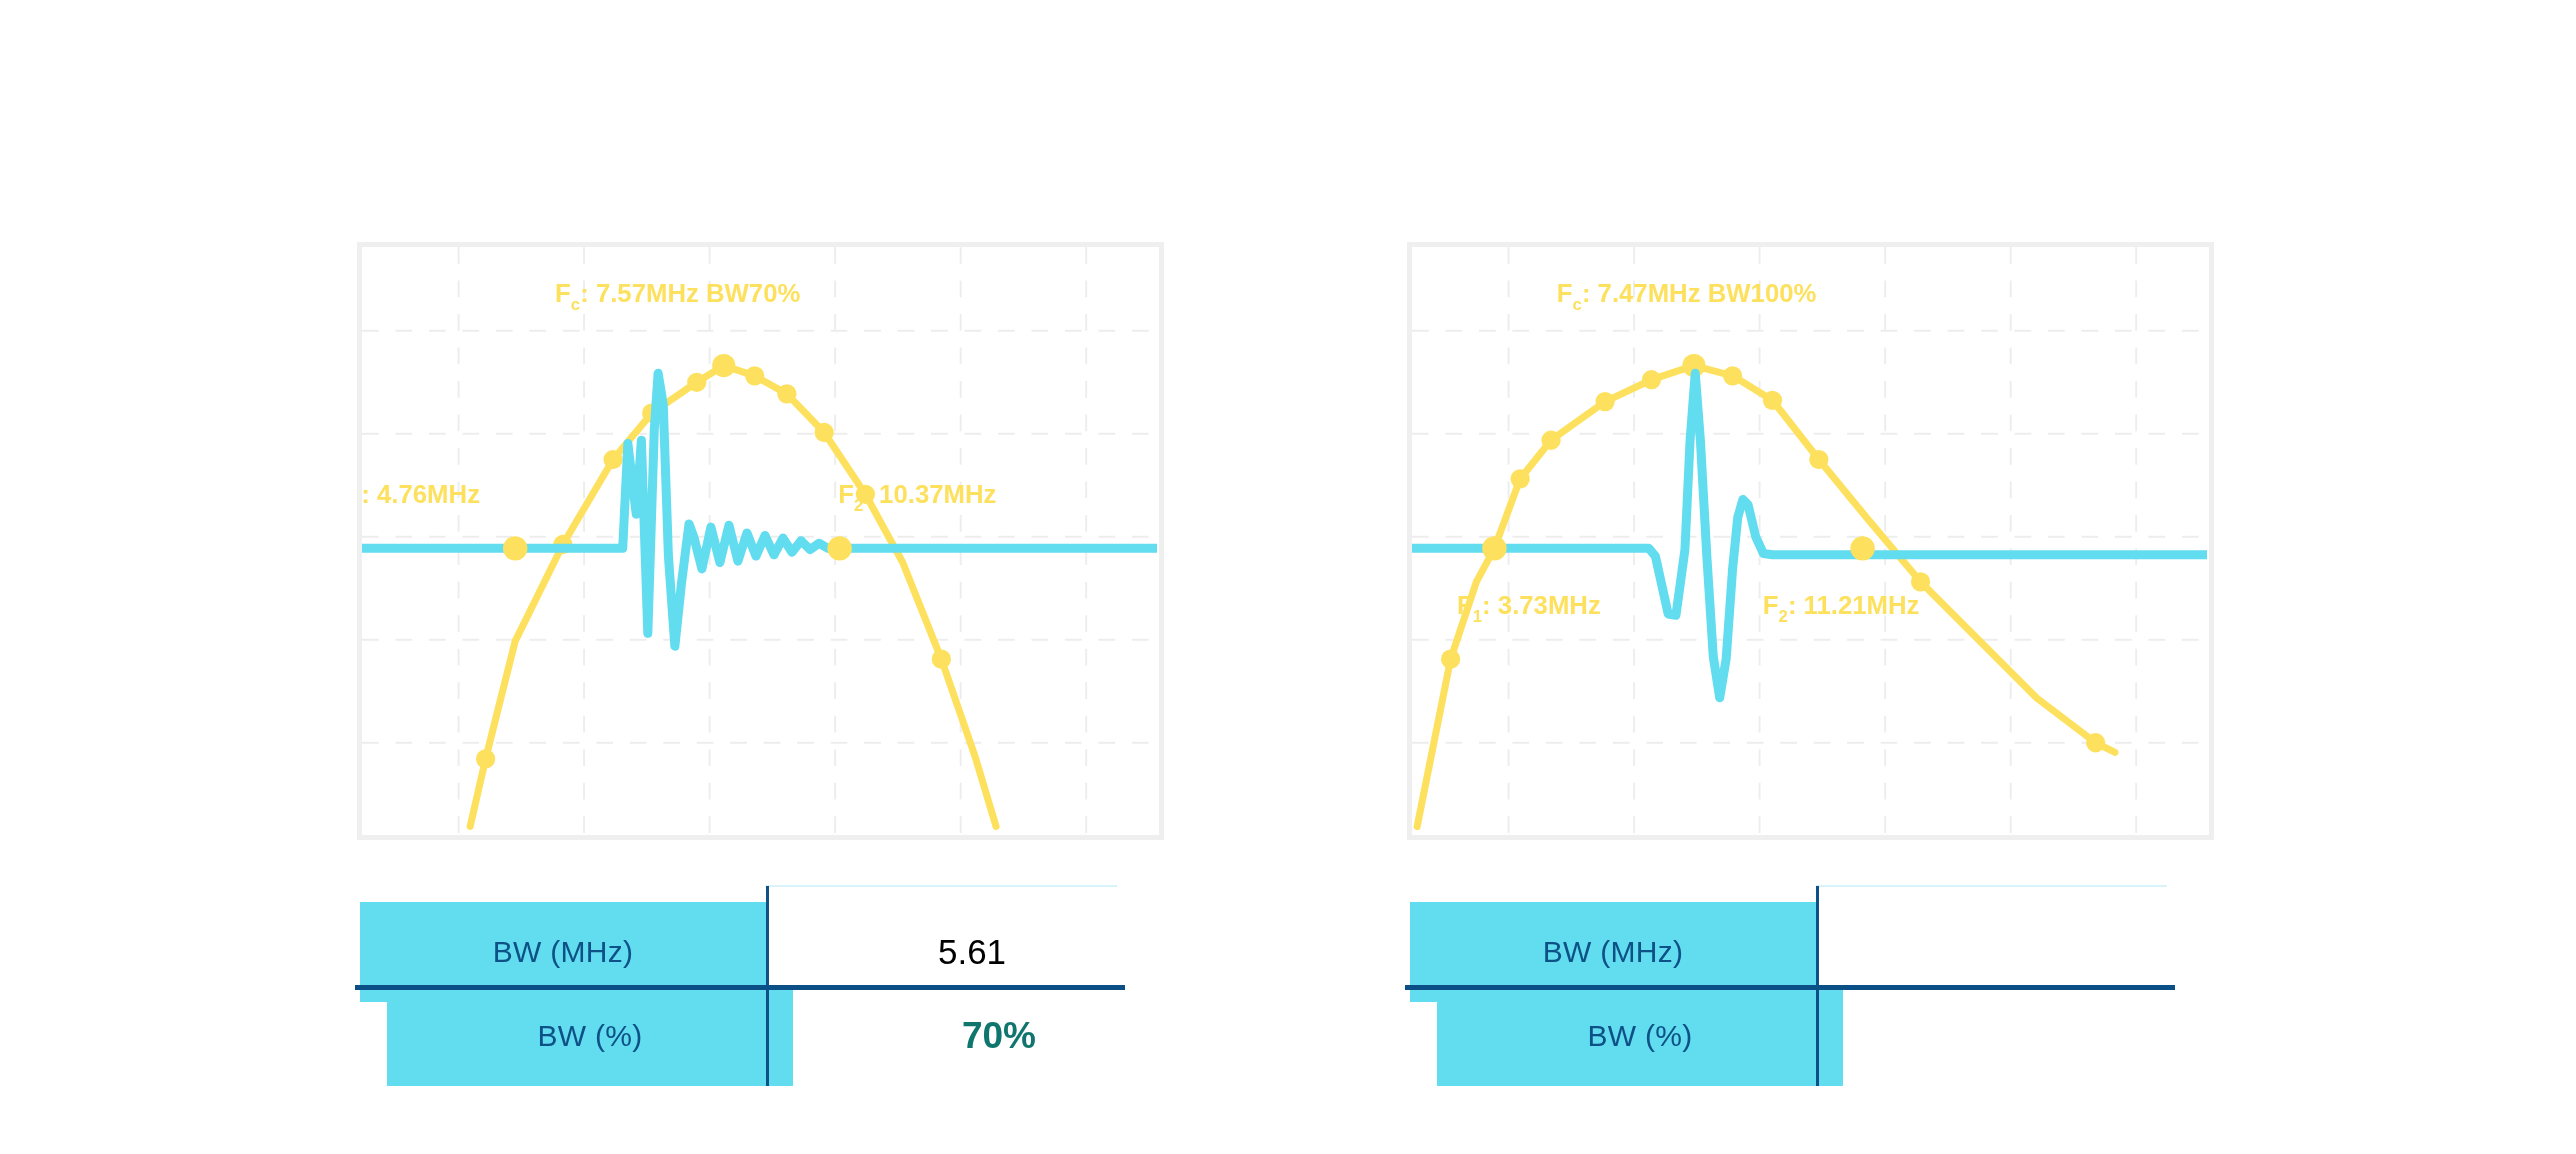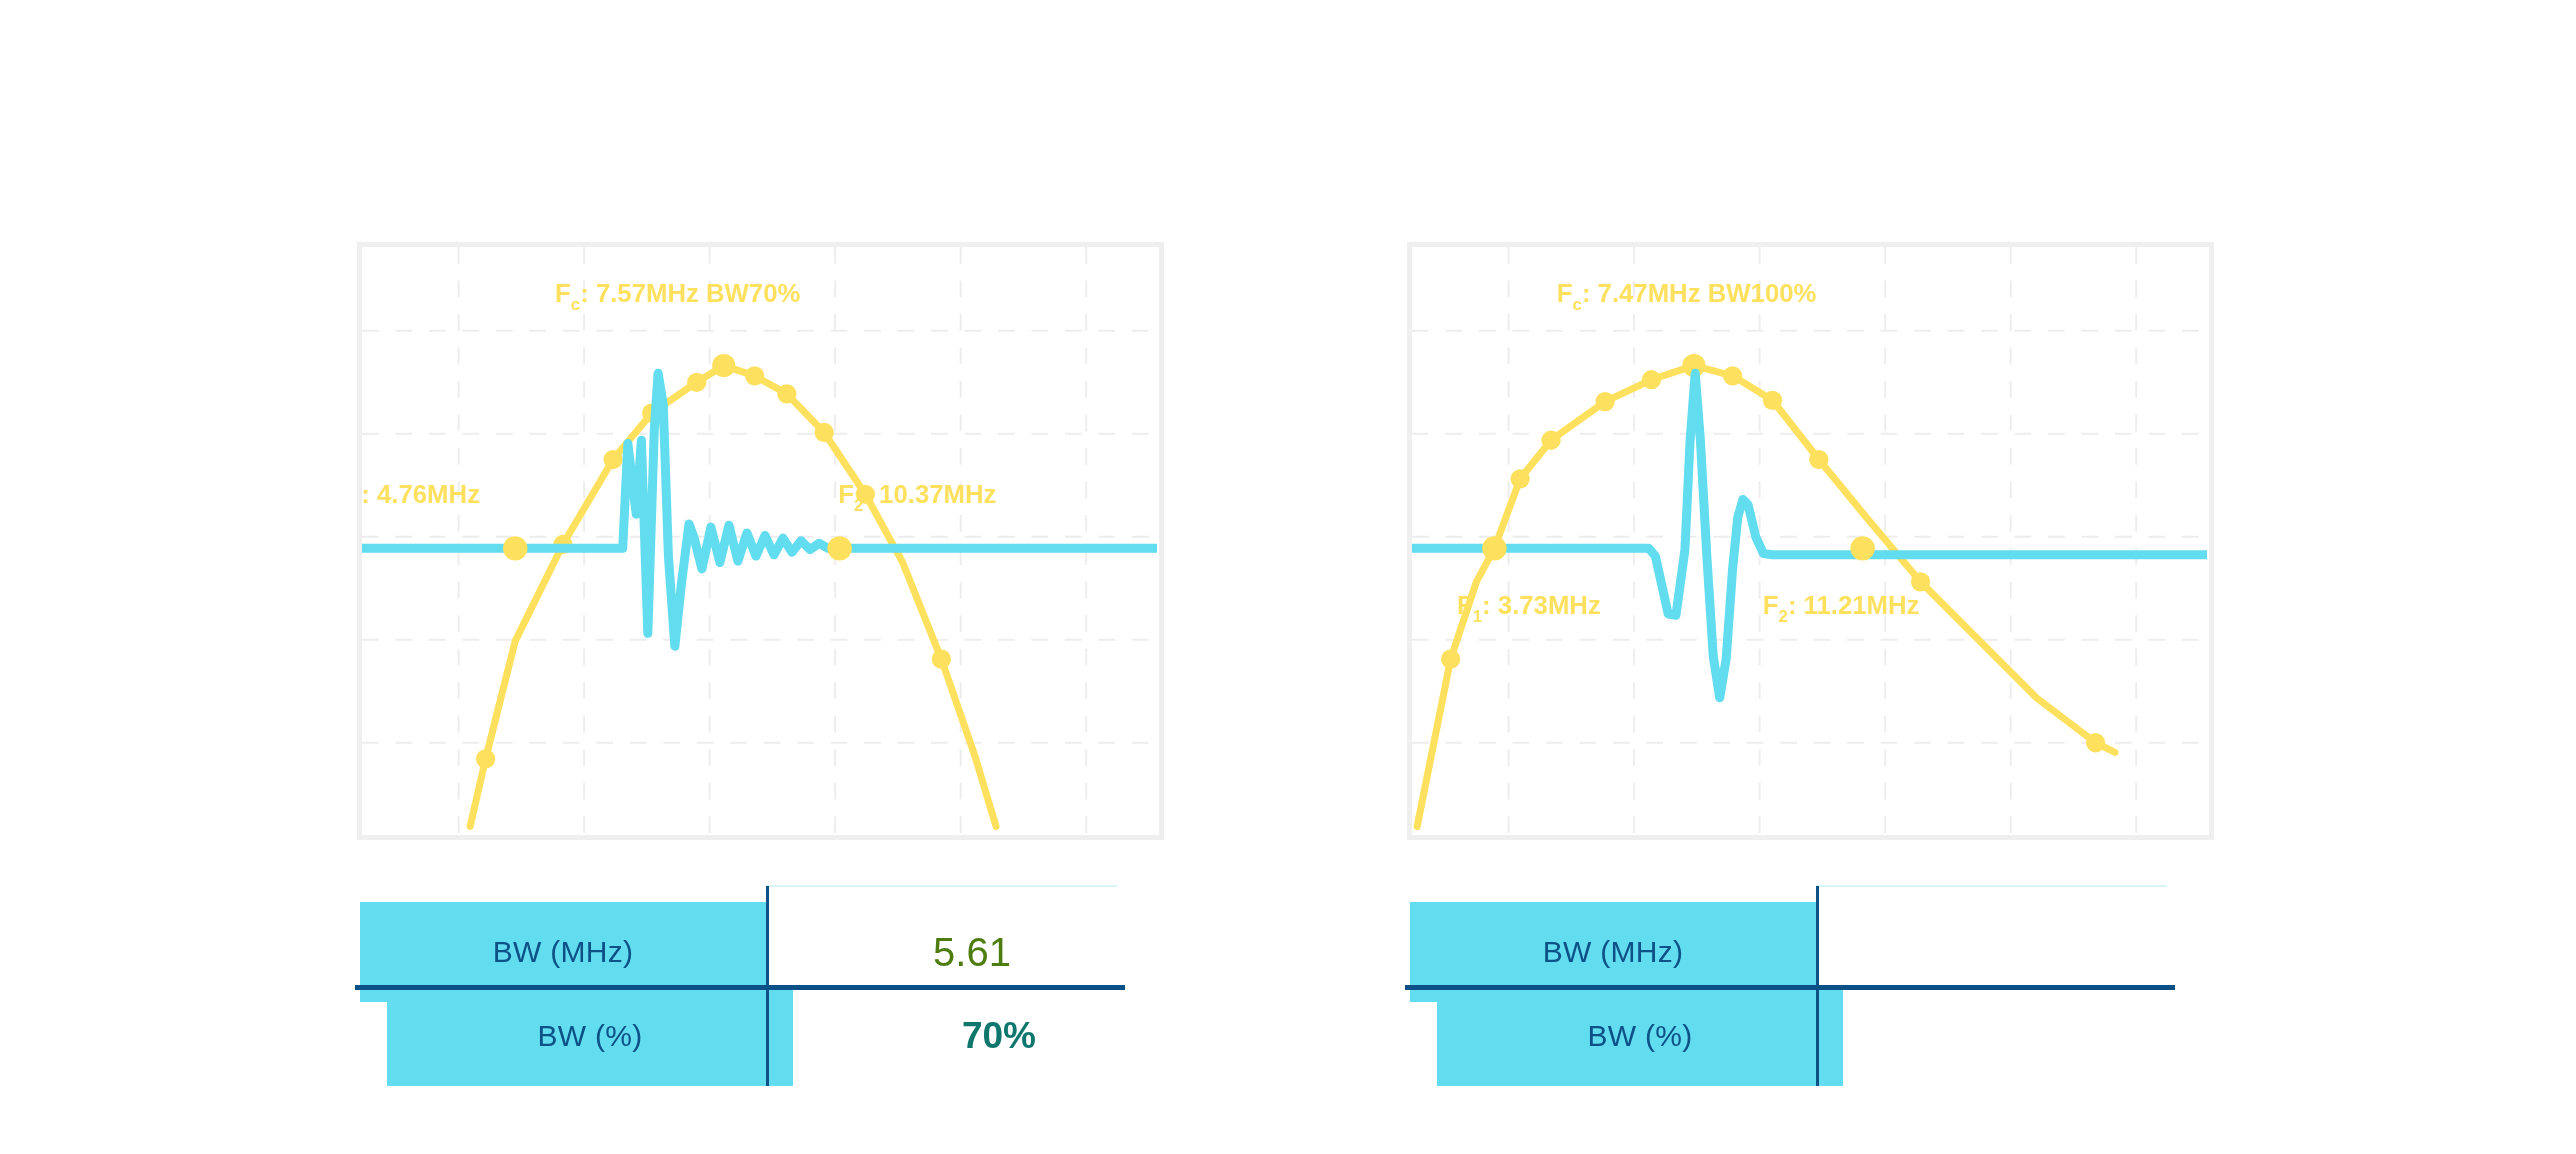--- a/index.html
+++ b/index.html
@@ -13,21 +13,21 @@
     background:#ffffff;border:5.8px solid #efefef;box-sizing:border-box;}
   .plot-inner{position:absolute;inset:0;overflow:visible;}
 
   .table{position:absolute;left:64px;top:846px;width:818px;height:200px;}
   .trow{position:absolute;left:0;width:100%;height:100px;display:flex;}
   .trow.r1{top:16px;}
   .trow.r2{top:100px;padding-left:27px;}
   .th{width:406px;height:100%;background:#62dcef;display:flex;align-items:center;justify-content:center;
       color:#0d5186;font-size:30px;letter-spacing:0.3px;box-sizing:border-box;}
   .td{flex:1;height:100%;display:flex;align-items:center;justify-content:center;
-      color:#4d7c0f;font-size:40px;box-sizing:border-box;}
+      color:#000000;font-size:35px;box-sizing:border-box;}
   .td.pct{color:#0f766e;font-size:37px;font-weight:bold;}
   .vline{position:absolute;left:406px;top:0;width:3.2px;height:200px;background:#0d5186;}
   .hline{position:absolute;left:-5.2px;top:99px;width:770px;height:4.5px;background:#0a4f85;}
   .toprule{position:absolute;left:406px;top:-1.3px;width:351px;height:1.9px;background:#d9f3fa;}
 
   svg{display:block;}
 </style>
 </head>
 <body>
 

